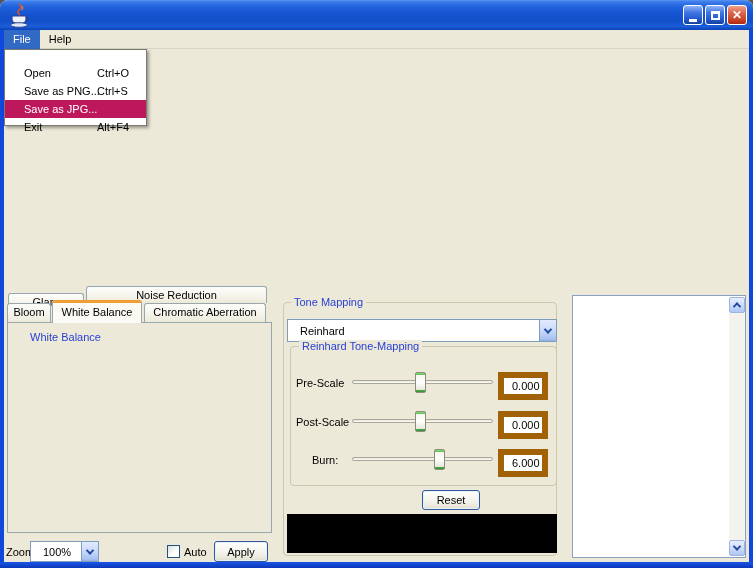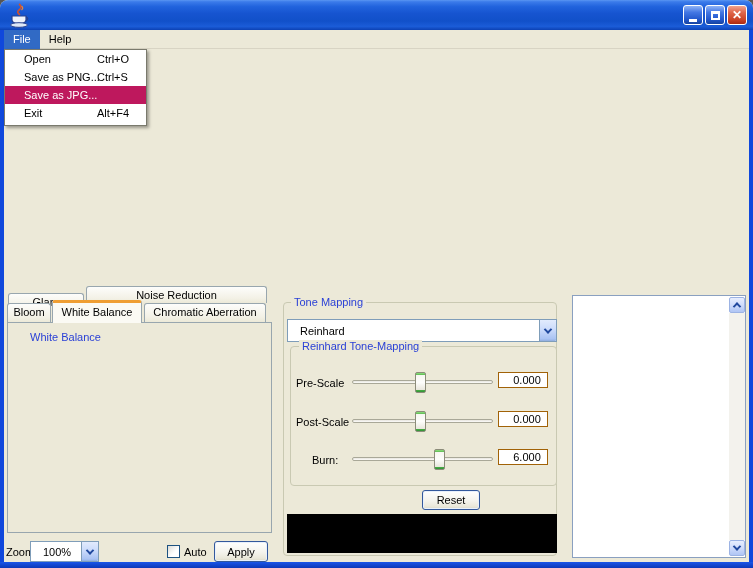--- a/index.html
+++ b/index.html
@@ -24,21 +24,21 @@
 
   
   .menubar{left:4px;top:30px;width:745px;height:19px;background:#ece9d8;display:flex;
            border-bottom:1px solid #d8d4c4;}
   .menu-item{padding:3px 9px 0 9px;height:19px;cursor:default;}
   .menu-item.selected{background:#316ac5;color:#fff;}
   .content{left:4px;top:49px;width:745px;height:513px;background:#ece9d8;}
 
   
   .popup{left:4px;top:49px;width:143px;height:77px;background:#fff;border:1px solid #7a7a6d;
-         box-shadow:2px 2px 3px rgba(0,0,0,.35);z-index:50;padding-top:0;}
+         box-shadow:2px 2px 3px rgba(0,0,0,.35);z-index:50;padding-top:14px;}
   .popup-item{position:relative;height:18px;line-height:18px;}
   .popup-item .lbl{position:absolute;left:19px;}
   .popup-item .sc{position:absolute;left:92px;}
   .popup-item.hl{background:#be185d;color:#fff;}
 
   
   .tab{border:1px solid #98a6ae;border-bottom:none;border-radius:3px 3px 0 0;
        background:linear-gradient(180deg,#fdfdfb 0%,#f3f1e6 70%,#ece9d8 100%);
        text-align:center;z-index:2;padding-top:2px;}
   .tab.row1{top:286px;height:17px;}
@@ -51,21 +51,21 @@
   .gtitle{background:#ece9d8;padding:0 3px;color:#2b41d6;z-index:5;line-height:12px;}
 
   
   .slider{height:21px;}
   .track{position:absolute;left:0;top:8px;width:100%;height:4px;border:1px solid #a9a898;
          border-radius:2px;background:linear-gradient(180deg,#e7e5de,#fcfcfa);}
   .thumb{position:absolute;top:0;width:11px;height:21px;border:1px solid #8c8c7a;border-radius:2px;
     background:linear-gradient(180deg,#8ee07e 0%,#4fae46 13%,#f8f7f2 13%,#fdfdfb 50%,#e9e7dd 87%,#54b54a 87%,#2f9135 100%);}
 
   
-  .field{border:1px solid #a16207;height:16px;background:#fff;padding:0 0 0 8px;font-size:11px;outline:none;text-align:center;}
+  .field{border:6px solid #a16207;height:28px;background:#fff;padding:0 0 0 8px;font-size:11px;outline:none;}
   .combo{border:1px solid #7f9db9;background:#fff;display:flex;align-items:center;}
   .combo-text{flex:1;padding-left:12px;}
   .combo-btn{width:17px;height:100%;border-left:1px solid #7f9db9;border-radius:0 1px 1px 0;
     background:linear-gradient(180deg,#e2ebfd 0%,#cbdbfb 45%,#a9c2f3 90%,#8fadde 100%);
     display:flex;align-items:center;justify-content:center;}
   .chev{width:6px;height:6px;border-right:2px solid #21499e;border-bottom:2px solid #21499e;}
   .chev.down{transform:rotate(45deg) translate(-1px,-1px);}
   .chev.up{transform:rotate(-135deg) translate(-1px,-1px);}
   .xpbtn{border:1px solid #33589c;border-radius:3px;text-align:center;
     background:linear-gradient(180deg,#fffffe 0%,#f4f3ec 55%,#eae8da 85%,#dcd9c8 100%);

